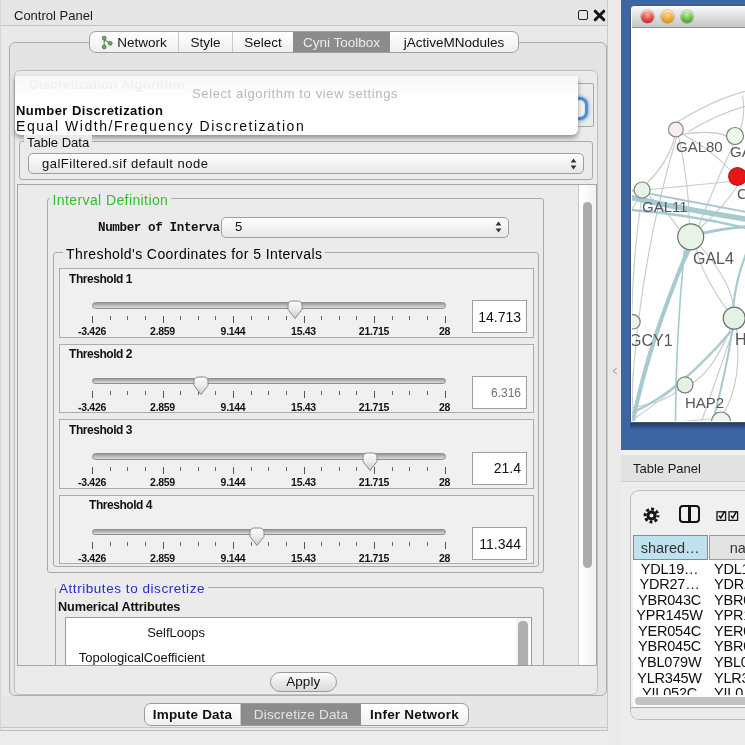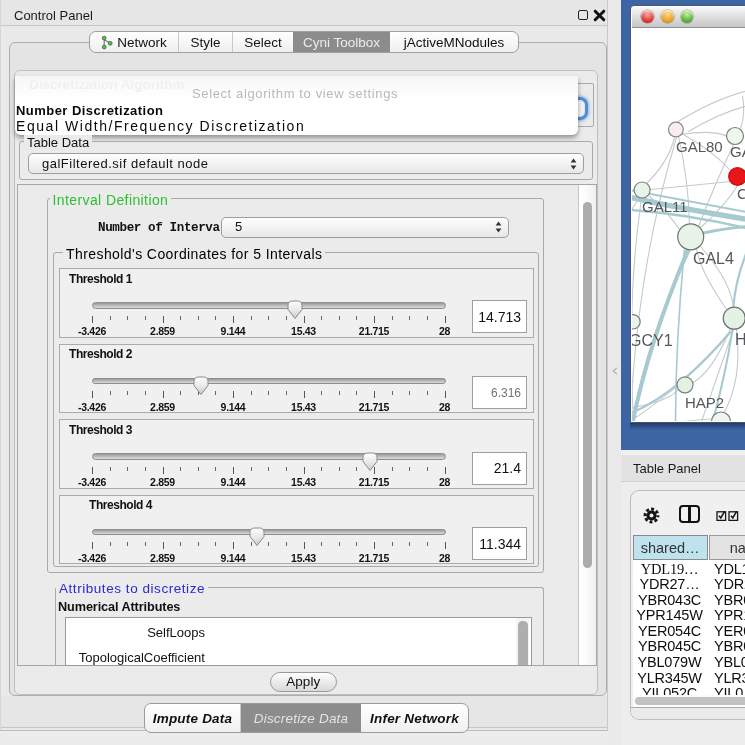--- a/index.html
+++ b/index.html
@@ -163,21 +163,21 @@
 <div class="abs" style="left:54px;top:587px;width:489px;height:79px;border:1px solid #A9A9A9;border-bottom:none;border-radius:3px 3px 0 0;"></div>
 <div class="abs" style="left:55px;top:580.5px;font-size:13.5px;color:#2A2ACF;background:#EBEBEB;padding:0 3px;letter-spacing:0.55px;">Attributes to discretize</div>
 <div class="abs" style="left:57px;top:600px;font-size:12.7px;font-weight:bold;color:#111;letter-spacing:-0.1px;">Numerical Attributes</div>
 <div class="abs" style="left:64px;top:617px;width:467px;height:49px;border:1px solid #9A9A9A;background:#FFF;overflow:hidden;">
 <div class="abs" style="left:6px;top:2px;font-size:13px;color:#111;line-height:25px;text-align:right;">SelfLoops<br>TopologicalCoefficient<br>BetweennessCentrality</div>
 <div class="abs" style="right:2.5px;top:0px;width:13px;height:49px;background:#F4F4F4;"></div>
 <div class="abs" style="right:3.5px;top:2.5px;width:9.5px;height:60px;background:#AEAEAE;border-radius:4.5px;"></div>
 </div>
 <div class="abs" style="left:268.5px;top:671.5px;width:67.5px;height:20px;background:linear-gradient(#FEFEFE,#D9D9D9);border:1px solid #9B9B9B;border-radius:10px;text-align:center;font-size:13.5px;color:#111;line-height:18.5px;">Apply</div>
 <div class="abs" style="left:0;top:696px;width:606px;height:31.5px;background:#E6E6E6;border-bottom:1px solid #C6C6C6;"></div>
-<div class="abs" style="left:143px;top:703px;height:30px;display:flex;border:1px solid #9C9C9C;border-radius:7px;overflow:hidden;background:linear-gradient(#FFFFFF,#F0F0F0);font-size:13.5px;color:#111;font-style:italic;">
+<div class="abs" style="left:143px;top:703px;height:23px;display:flex;border:1px solid #9C9C9C;border-radius:7px;overflow:hidden;background:linear-gradient(#FFFFFF,#F0F0F0);font-size:13.5px;color:#111;">
 <div style="width:96px;display:flex;align-items:center;justify-content:center;border-right:1px solid #C9C9C9;font-weight:bold;letter-spacing:0.2px;">Impute Data</div>
 <div style="width:120px;display:flex;align-items:center;justify-content:center;background:#8C8C8C;color:#E4E4E2;letter-spacing:0.2px;">Discretize Data</div>
 <div style="width:107px;display:flex;align-items:center;justify-content:center;font-weight:bold;letter-spacing:0.2px;">Infer Network</div>
 </div>
 </div>
 <div class="abs" style="left:609px;top:0;width:12px;height:745px;background:#EAEAEA;"></div>
 <svg class="abs" style="left:612px;top:367px;" width="6" height="8" viewBox="0 0 6 8">
       <path d="M4.8 0.8 L1.2 4 L4.8 7.2" fill="none" stroke="#ABABAB" stroke-width="1.1"></path>
     </svg>
 <div class="abs" style="left:621px;top:0;width:124px;height:450px;background:#3D65A4;"></div>
@@ -264,21 +264,21 @@
     </svg>
 <svg class="abs" style="left:727.5px;top:510px;" width="11" height="11" viewBox="0 0 11 11">
 <rect x="1" y="1.8" width="8.6" height="8.6" fill="none" stroke="#161616" stroke-width="1.3"></rect>
 <path d="M3 5.8 L4.8 7.8 L8.6 1.4" fill="none" stroke="#161616" stroke-width="1.6"></path>
     </svg>
 <div class="abs" style="left:632.5px;top:534.5px;width:123px;height:172px;background:#FFF;overflow:hidden;">
 <div class="abs" style="left:0;top:0;width:75.3px;height:25.3px;background:#BFE2EF;border:1px solid #8A8A8A;text-align:center;font-size:14.5px;color:#333;line-height:24px;">shared…</div>
 <div class="abs" style="left:76.3px;top:0;width:120px;height:25.3px;background:#E3E3E3;border:1px solid #9A9A9A;font-size:14.5px;color:#333;line-height:24px;"><span style="margin-left:20px;">na</span></div>
 </div>
 <div class="abs" style="left:632.5px;top:560px;width:123px;height:135px;overflow:hidden;">
-<div class="abs" style="left:0;top:0.6px;width:74px;text-align:center;font-size:14.5px;color:#0f0f0f;letter-spacing:-0.2px;font-family:Liberation Serif, serif;">YDL19…</div>
+<div class="abs" style="left:0;top:0.6px;width:74px;text-align:center;font-size:14.5px;color:#0f0f0f;letter-spacing:-0.2px;">YDL19…</div>
 <div class="abs" style="left:81.5px;top:0.6px;font-size:14.5px;color:#0f0f0f;letter-spacing:-0.2px;">YDL1</div>
 <div class="abs" style="left:0;top:16.2px;width:74px;text-align:center;font-size:14.5px;color:#0f0f0f;letter-spacing:-0.2px;">YDR27…</div>
 <div class="abs" style="left:81.5px;top:16.2px;font-size:14.5px;color:#0f0f0f;letter-spacing:-0.2px;">YDR2</div>
 <div class="abs" style="left:0;top:31.7px;width:74px;text-align:center;font-size:14.5px;color:#0f0f0f;letter-spacing:-0.2px;">YBR043C</div>
 <div class="abs" style="left:81.5px;top:31.7px;font-size:14.5px;color:#0f0f0f;letter-spacing:-0.2px;">YBR0</div>
 <div class="abs" style="left:0;top:47.3px;width:74px;text-align:center;font-size:14.5px;color:#0f0f0f;letter-spacing:-0.2px;">YPR145W</div>
 <div class="abs" style="left:81.5px;top:47.3px;font-size:14.5px;color:#0f0f0f;letter-spacing:-0.2px;">YPR1</div>
 <div class="abs" style="left:0;top:62.9px;width:74px;text-align:center;font-size:14.5px;color:#0f0f0f;letter-spacing:-0.2px;">YER054C</div>
 <div class="abs" style="left:81.5px;top:62.9px;font-size:14.5px;color:#0f0f0f;letter-spacing:-0.2px;">YER0</div>
 <div class="abs" style="left:0;top:78.4px;width:74px;text-align:center;font-size:14.5px;color:#0f0f0f;letter-spacing:-0.2px;">YBR045C</div>

